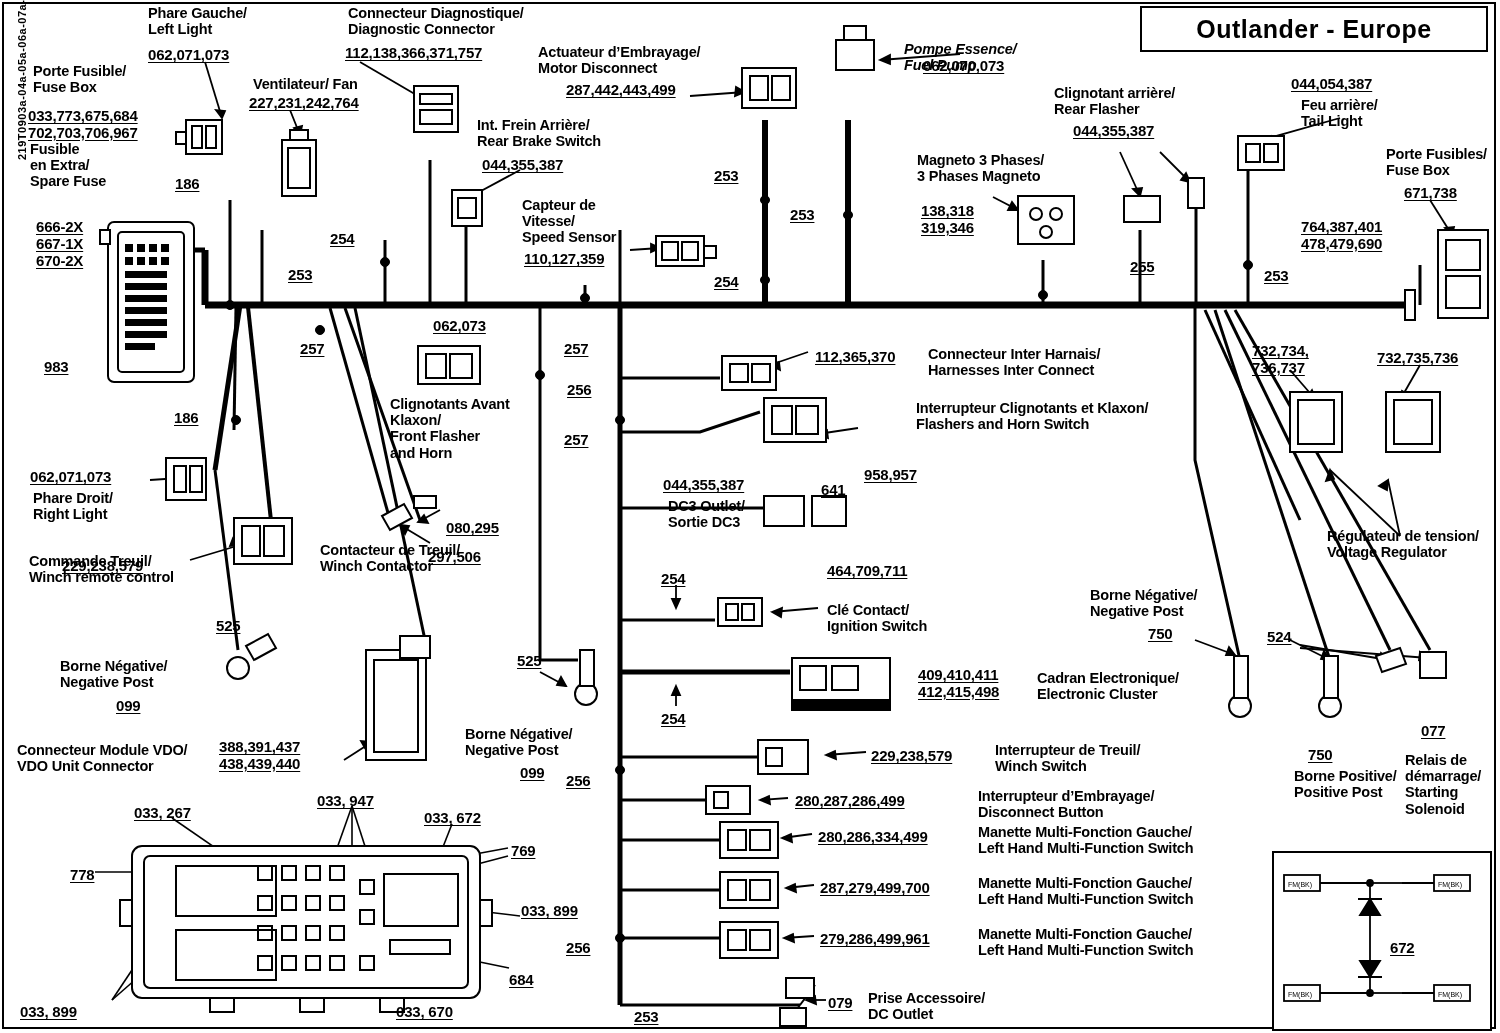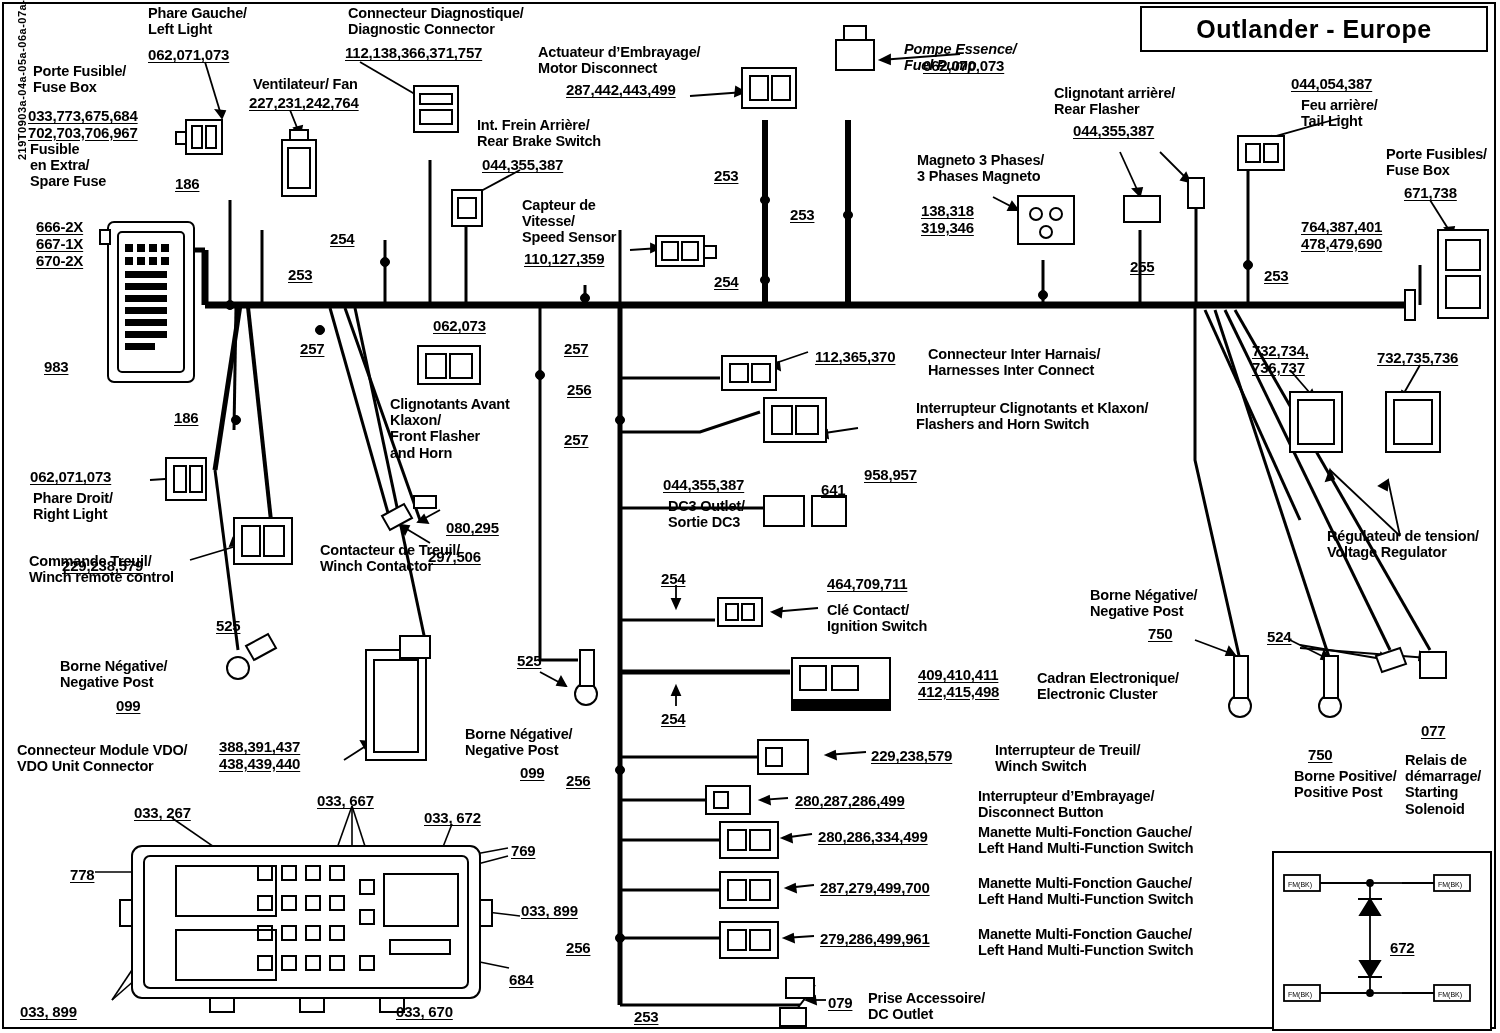--- a/index.html
+++ b/index.html
@@ -468,21 +468,21 @@
       <div class="cap" style="left: 320px; top: 542px;">Contacteur de Treuil/
 Winch Contactor</div>
       <div class="num" style="left: 428px; top: 549px;">297,506</div>
       <div class="num" style="left: 446px; top: 520px;">080,295</div>
       <div class="cap" style="left: 668px; top: 498px;">DC3 Outlet/
 Sortie DC3</div>
       <div class="num" style="left: 663px; top: 477px;">044,355,387</div>
       <div class="num" style="left: 821px; top: 482px;">641</div>
       <div class="cap" style="left: 827px; top: 602px;">Clé Contact/
 Ignition Switch</div>
-      <div class="num" style="left: 827px; top: 576px; text-align: center;">464,709,711</div>
+      <div class="num" style="left: 827px; top: 563px; text-align: center;">464,709,711</div>
       <div class="cap" style="left: 1037px; top: 670px;">Cadran Electronique/
 Electronic Cluster</div>
       <div class="num" style="left: 918px; top: 667px;">409,410,411
 412,415,498</div>
       <div class="cap" style="left: 60px; top: 658px;">Borne Négative/
 Negative Post</div>
       <div class="num" style="left: 116px; top: 698px;">099</div>
       <div class="cap" style="left: 465px; top: 726px;">Borne Négative/
 Negative Post</div>
       <div class="num" style="left: 520px; top: 765px;">099</div>
@@ -545,21 +545,21 @@
       <div class="num" style="left: 661px; top: 571px;">254</div>
       <div class="num" style="left: 661px; top: 711px;">254</div>
       <div class="num" style="left: 566px; top: 773px;">256</div>
       <div class="num" style="left: 566px; top: 940px;">256</div>
       <div class="num" style="left: 634px; top: 1009px;">253</div>
       <div class="num" style="left: 1267px; top: 629px;">524</div>
       <div class="num" style="left: 70px; top: 867px;">778</div>
       <div class="num" style="left: 511px; top: 843px;">769</div>
       <div class="num" style="left: 509px; top: 972px;">684</div>
       <div class="num" style="left: 134px; top: 805px;">033, 267</div>
-      <div class="num" style="left: 317px; top: 793px;">033, 667</div>
+      <div class="num" style="left: 317px; top: 793px;">033, 947</div>
       <div class="num" style="left: 424px; top: 810px;">033, 672</div>
       <div class="num" style="left: 521px; top: 903px;">033, 899</div>
       <div class="num" style="left: 20px; top: 1004px;">033, 899</div>
       <div class="num" style="left: 396px; top: 1004px;">033, 670</div>
       <div class="num" style="left: 1390px; top: 940px;">672</div>
     </div>
 
 </div>
 
 </body></html>

